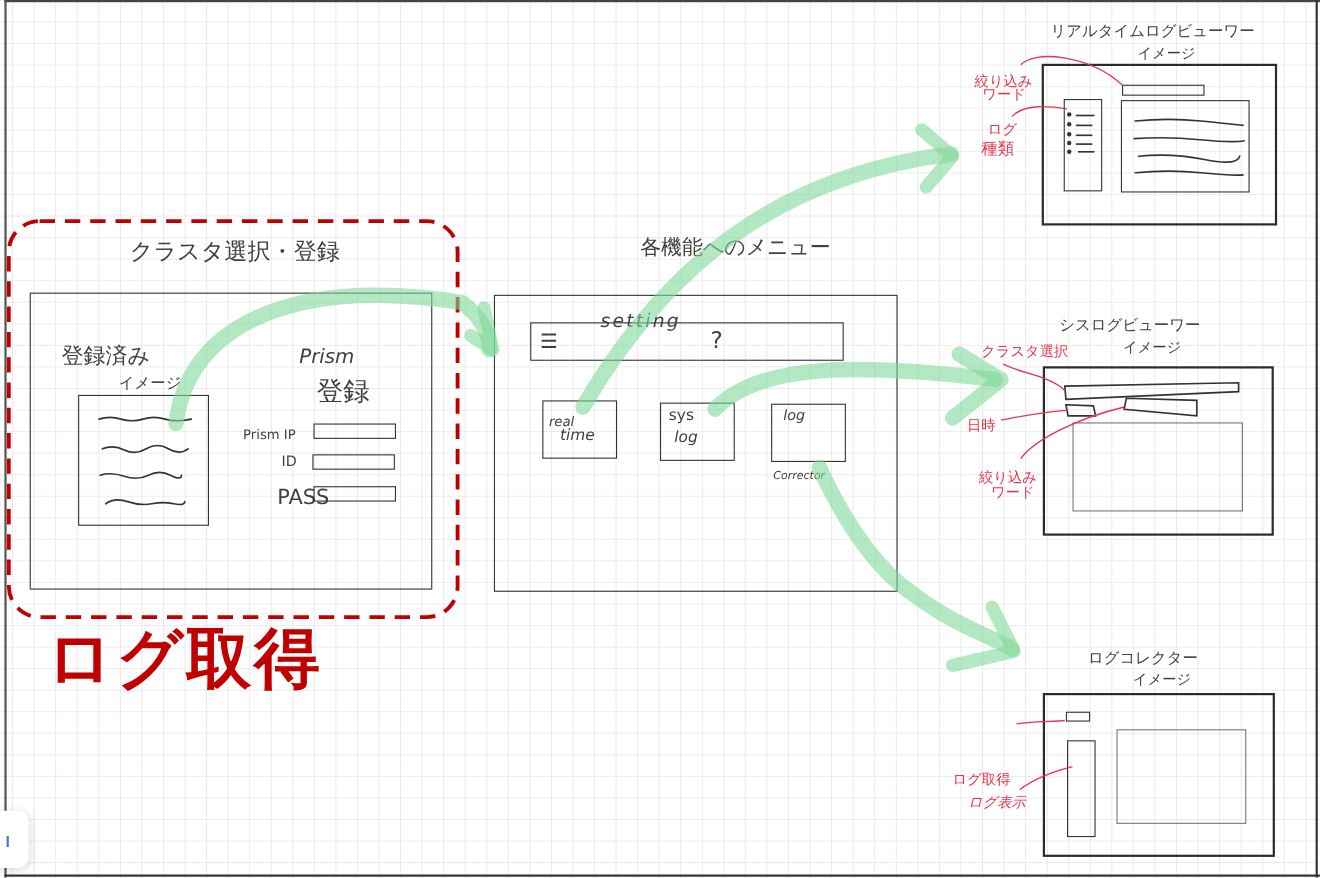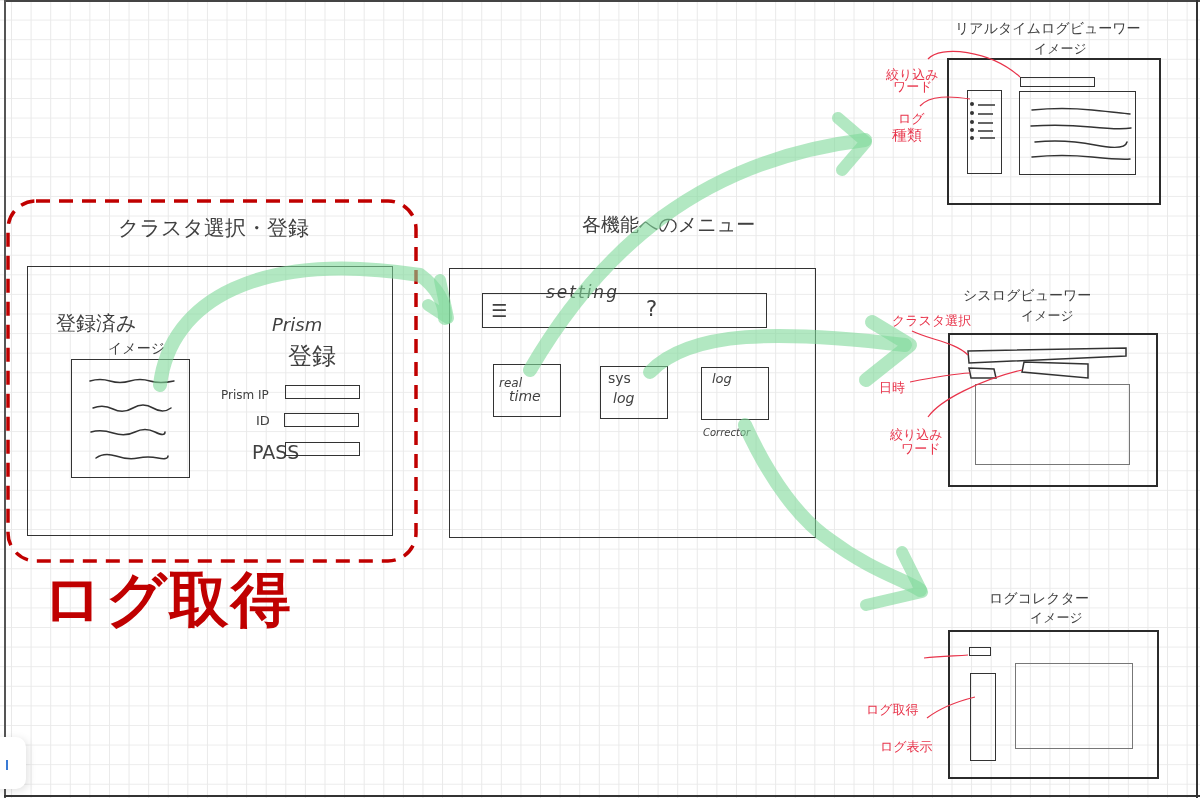--- a/index.html
+++ b/index.html
@@ -127,21 +127,21 @@
 
 <div class="hand" style="left:989px; top:590px; font-size:14px;">ログコレクター</div>
 <div class="hand" style="left:1030px; top:609px; font-size:13px;">イメージ</div>
 
 <div class="box thick" style="left:948px; top:630px; width:211px; height:149px;"></div>
 <div class="box" style="left:969px; top:647px; width:22px; height:9px;"></div>
 <div class="box" style="left:970px; top:673px; width:26px; height:88px;"></div>
 <div class="box light" style="left:1015px; top:663px; width:118px; height:86px;"></div>
 
 <div class="red-note" style="left:866px; top:655px;margin-top:48px;">ログ取得</div>
-<div class="red-note" style="left:880px; top:740px;">ログ表示</div>
+<div class="red-note" style="left:880px; top:724px;font-style:italic;">ログ表示</div>
 
 <svg class="overlay">
 
   <path class="wavy" d="M90 381 q10 -3 20 0 t20 0 t20 0 t24 0"></path>
   <path class="wavy" d="M93 408 q10 -4 20 1 t20 -1 t20 0 t18 0"></path>
   <path class="wavy" d="M91 432 q10 -3 22 1 t22 -1 t20 0 t10 0"></path>
   <path class="wavy" d="M96 458 q8 -6 20 -2 t22 2 t20 0 t10 -2"></path>
 
   <g>
     <circle cx="972" cy="104" r="2" fill="#333"></circle>

